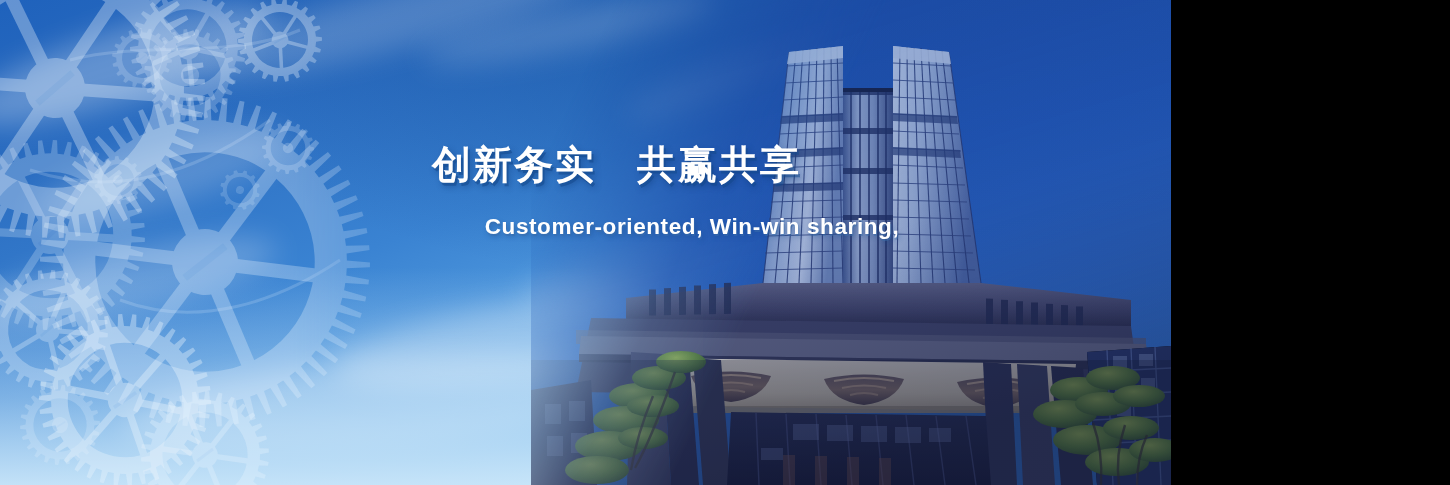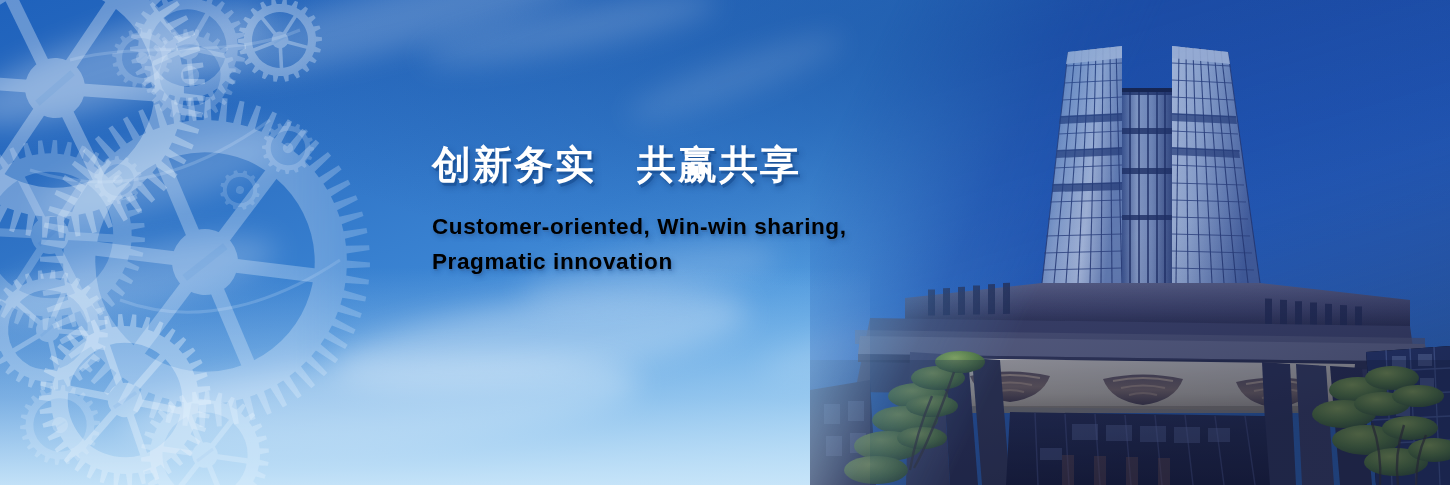--- a/index.html
+++ b/index.html
@@ -1,20 +1,20 @@
 <!DOCTYPE html>
 <html><head>
 <meta charset="utf-8">
 <style>
   html,body{margin:0;padding:0;background:#000;}
   *{box-sizing:border-box;}
 
   #banner{
     position:relative;
-    width:1450px;height:485px;
+    width:1171px;height:485px;
     overflow:hidden;
     font-family:"Liberation Sans", sans-serif;
     background:#2a6cc0;
   }
 
   
   .sky-base{
     position:absolute;inset:0;
     background:
       linear-gradient(160deg,
@@ -71,27 +71,28 @@
   .cn-line{
     color:#ffffff;
     font-size:39px;
     font-weight:bold;
     line-height:54px;
     letter-spacing:2px;
     white-space:pre;
     text-shadow:2px 3px 0 rgba(20,72,140,.55), 3px 4px 6px rgba(12,50,110,.45);
   }
   .en-line{
-    color:#000000;
+    color:#ffffff;
     font-size:22.5px;
     font-weight:bold;
     line-height:35px;
     letter-spacing:.6px;
     white-space:pre;
     text-shadow:1px 2px 0 rgba(60,110,170,.5), 2px 3px 5px rgba(20,70,140,.45);
+    text-align:center;
   }
   #en-block{margin-top:17px;}
 </style>
 </head>
 <body>
 
 <div id="banner">
 
   <div class="sky-base"></div>
   <div class="sky-tint"></div>
@@ -550,17 +551,16 @@
 
     <rect x="0" y="0" width="640" height="485" fill="url(#blueWash)"></rect>
 
     <rect x="0" y="360" width="640" height="125" fill="#151a38" opacity="0.30"></rect>
   </svg>
 
   <div id="copy">
     <div class="cn-line">创新务实　共赢共享</div>
     <div id="en-block">
       <div class="en-line">Customer-oriented, Win-win sharing,</div>
-      <div class="en-line">Pragmatic innovation</div>
     </div>
   </div>
 
 </div>
 
 </body></html>

